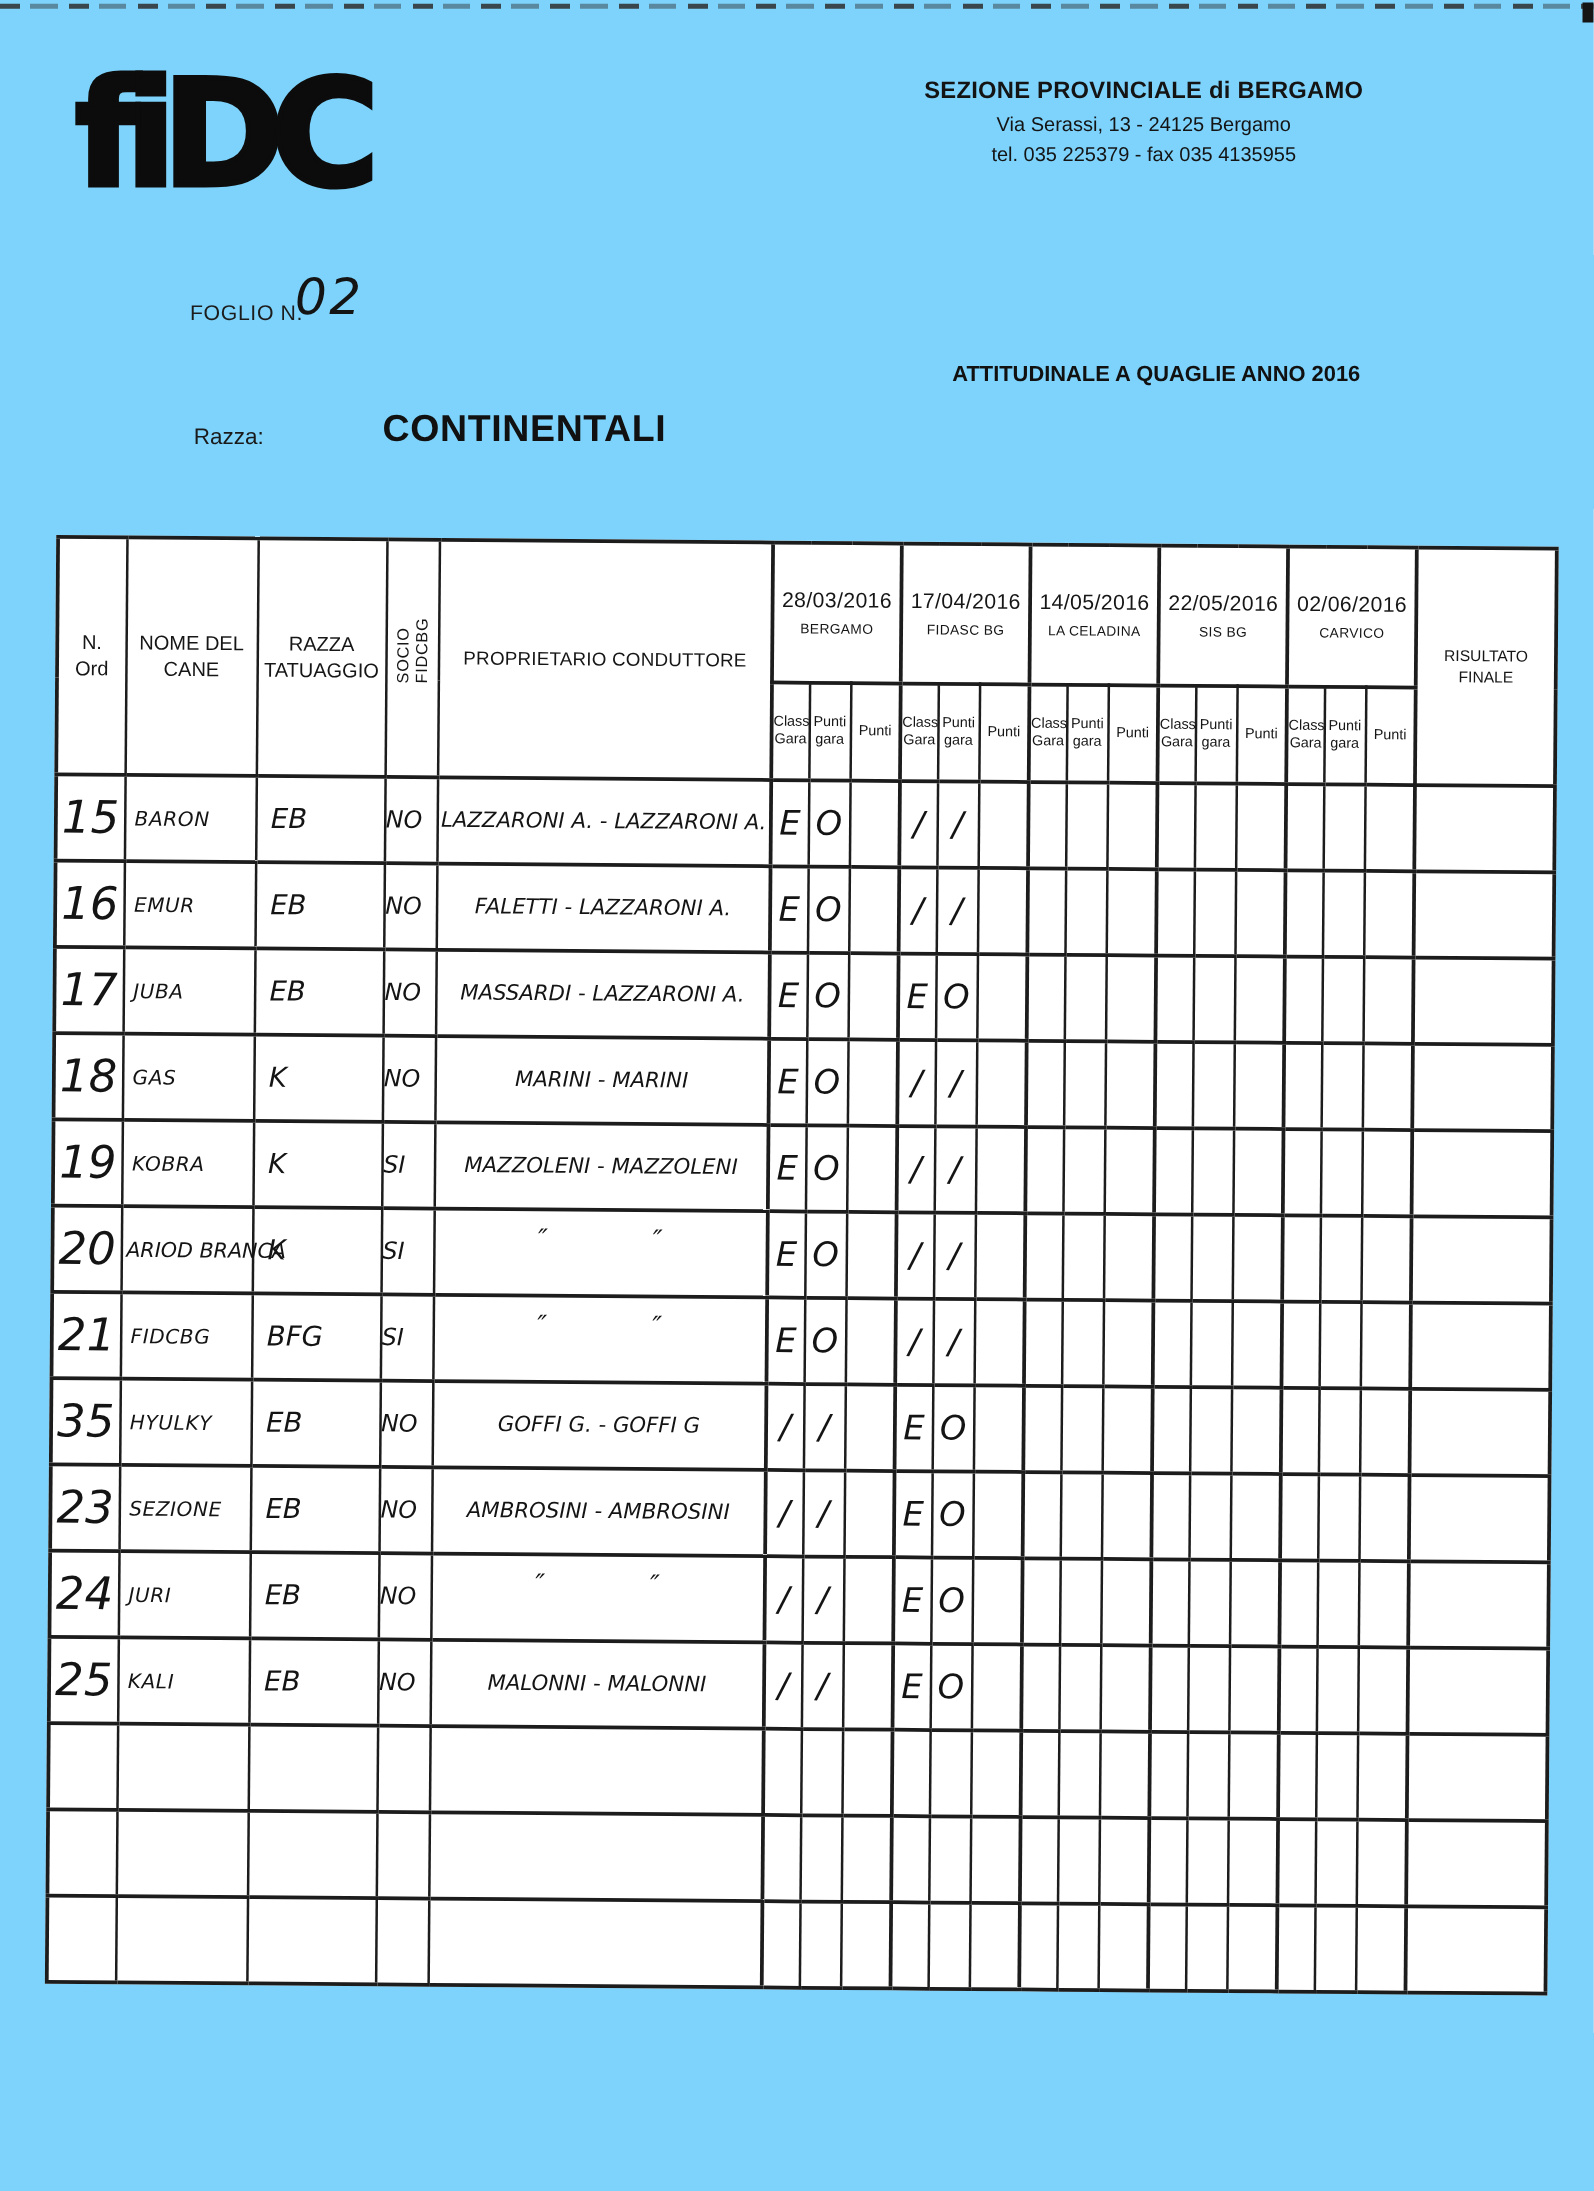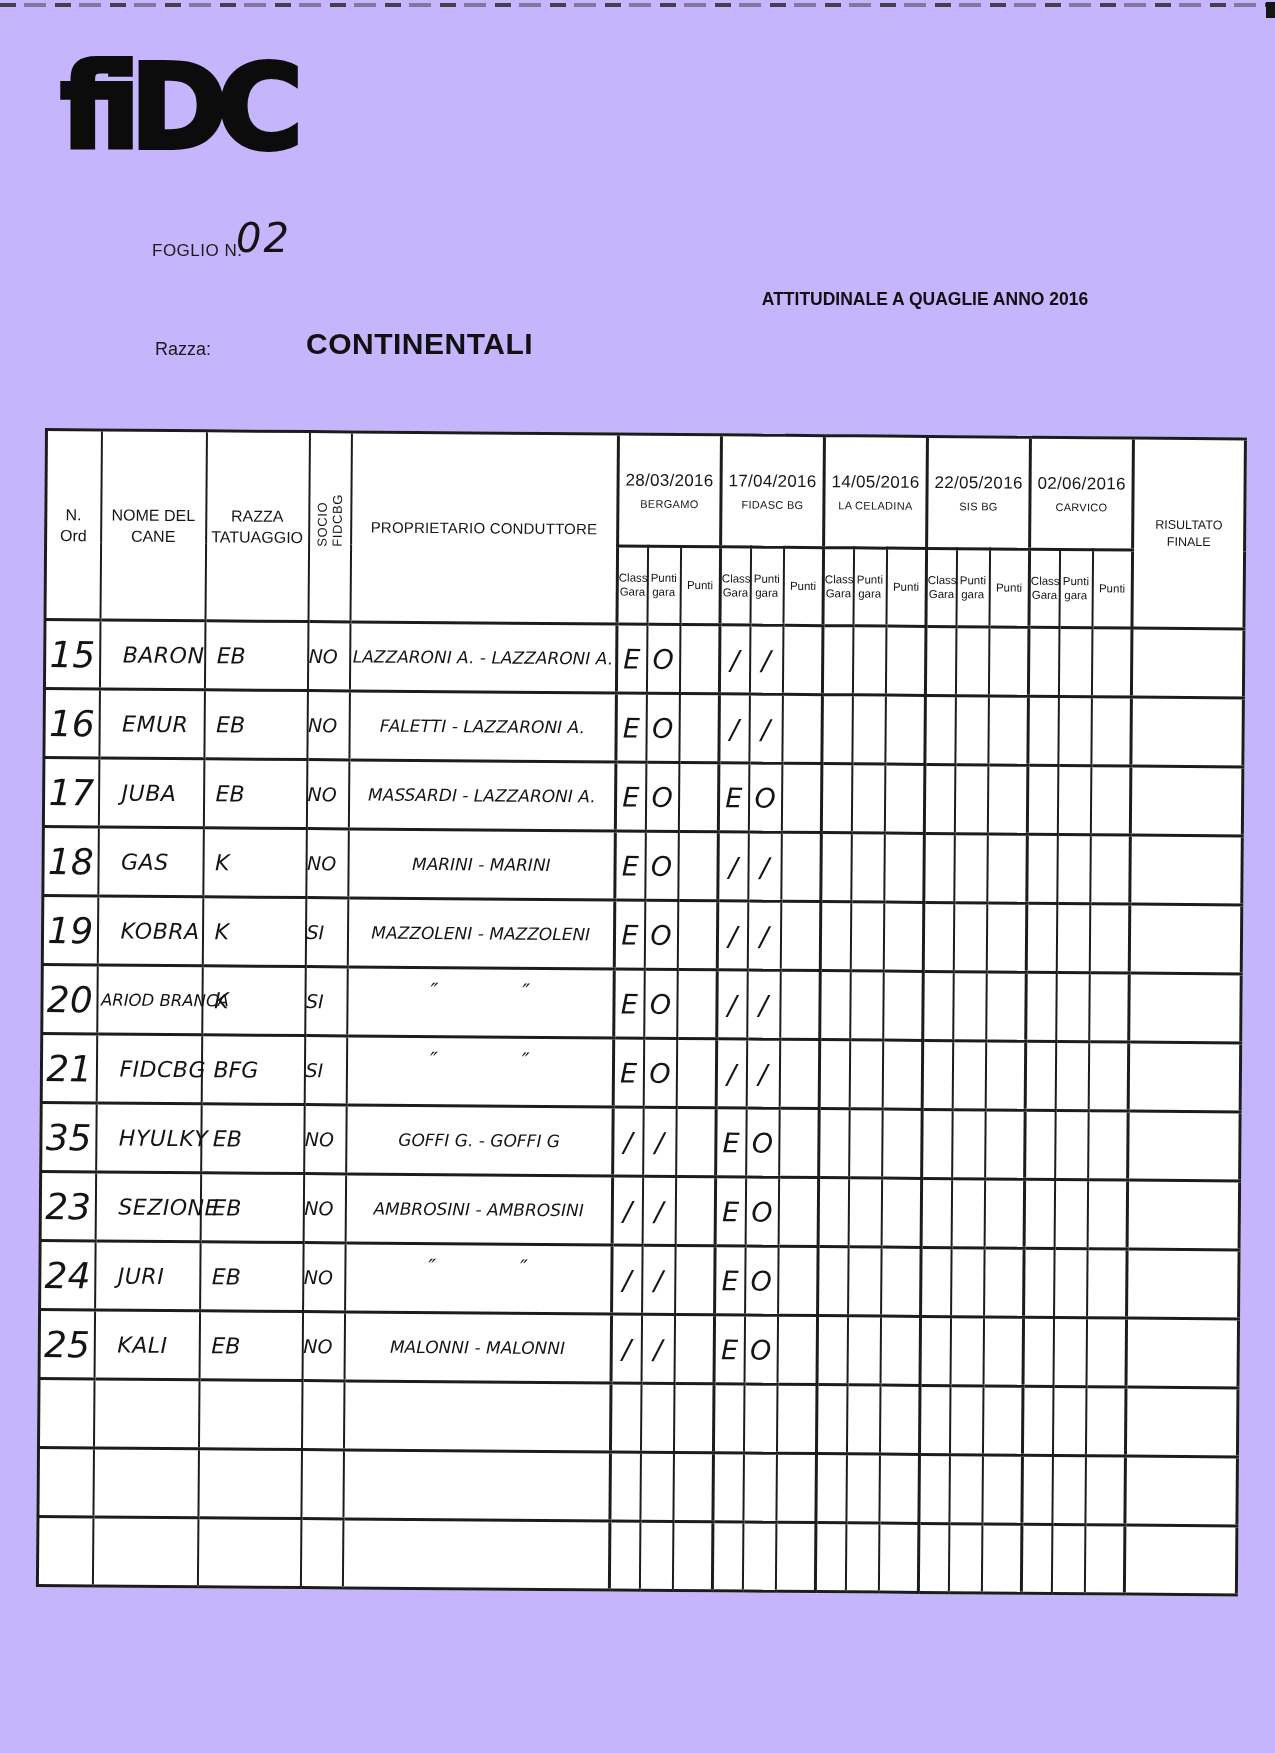--- a/index.html
+++ b/index.html
@@ -1,17 +1,17 @@
 <!DOCTYPE html>
 <html><head>
 <meta charset="utf-8">
 <style>
   html,body{margin:0;padding:0;background:#e8e8e8;}
   .page{
-    position:relative;width:1275px;height:1753px;background:#c4b5fd;
+    position:relative;width:1275px;height:1753px;background:#7dd3fc;
     font-family:"Liberation Sans",sans-serif;color:#1a1a1a;overflow:hidden;
     margin:0 auto;
   }
   
   .scan-top{
     position:absolute;top:3px;left:0;width:1275px;height:4px;
     background:repeating-linear-gradient(90deg,
       rgba(45,45,45,.85) 0 16px, rgba(45,45,45,0) 16px 24px,
       rgba(45,45,45,.45) 24px 46px, rgba(45,45,45,0) 46px 55px);
   }
@@ -55,39 +55,44 @@
   .prop-h{font-size:15px;letter-spacing:.2px;}
   .ris-h{font-size:12.5px;line-height:17px;border-left-width:3px;}
   .vert{transform:rotate(-90deg);font-size:13px;line-height:14.5px;letter-spacing:.6px;white-space:nowrap;}
   .sub div{font-size:11.5px;line-height:13.5px;}
   .hrow2 th:nth-child(3n+1){border-left-width:3px;}
 
   tbody td:nth-child(6),tbody td:nth-child(9),tbody td:nth-child(12),
   tbody td:nth-child(15),tbody td:nth-child(18),tbody td:nth-child(21){border-left-width:3px;}
 
   .c-n{text-align:center;font-size:36px;}
-  .c-nome{text-align:left;padding-left:22px;font-size:22px;letter-spacing:.5px;white-space:nowrap;}
+  .c-nome{text-align:left;padding-left:7px;font-size:16px;letter-spacing:.5px;white-space:nowrap;}
   .c-nome.tight{font-size:16.5px;letter-spacing:0;padding-left:3px;}
   .c-razza{text-align:left;padding-left:11px;font-size:22px;}
   .c-socio{font-size:19px;}
   .c-prop{text-align:center;font-size:17px;white-space:nowrap;}
   .c-prop.ditto{font-size:21px;vertical-align:top;padding-top:10px;}
   .c-score{text-align:center;font-size:27px;}
   .c-ris{text-align:center;font-size:17px;}
 </style>
 </head>
 <body>
 
 <div class="page">
   <div class="scan-top"></div>
   <div class="scan-corner"></div>
 
   <div class="logo">fiDC</div>
 
 
+  <div class="section">
+    <div class="t">SEZIONE PROVINCIALE di BERGAMO</div>
+    <div class="a">Via Serassi, 13  -  24125 Bergamo</div>
+    <div class="p">tel. 035 225379  -  fax 035 4135955</div>
+  </div>
 
   <div class="foglio">FOGLIO N.</div>
   <div class="hw foglio-num">02</div>
 
   <div class="event-subtitle">ATTITUDINALE A QUAGLIE ANNO 2016</div>
 
   <div class="razza-label">Razza:</div>
   <div class="razza-value">CONTINENTALI</div>
 
   <div class="table-wrap">

